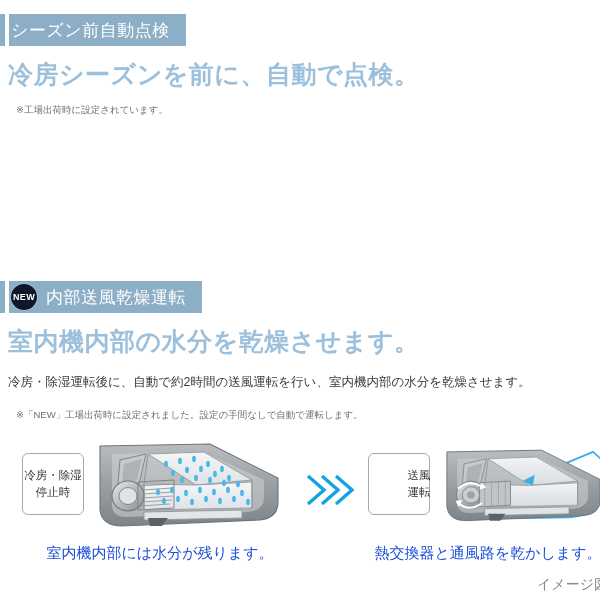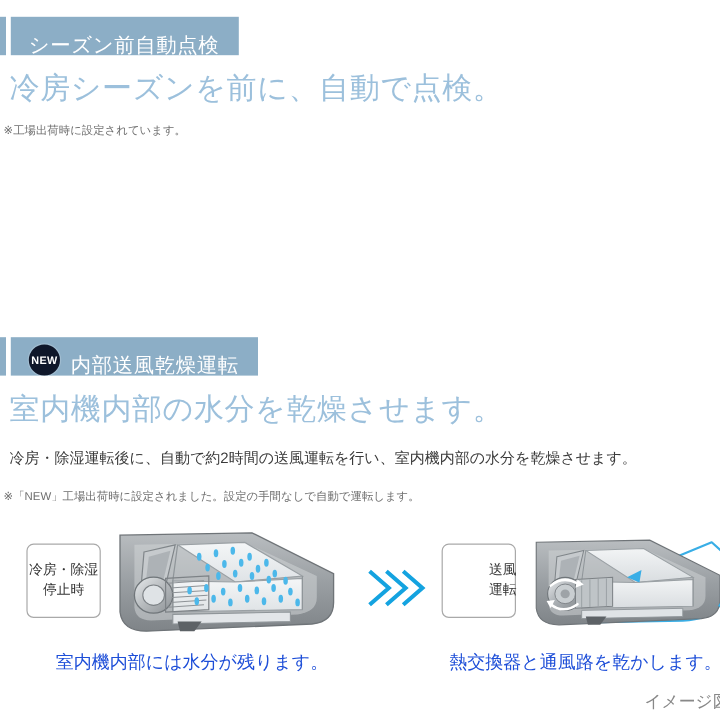--- a/index.html
+++ b/index.html
@@ -36,22 +36,22 @@
     flex: 0 0 auto;
   }
   .head-gap {
     width: 4px;
     flex: 0 0 auto;
     background: #ffffff;
   }
   .head-bar {
     background: #8caec6;
     display: flex;
-    align-items: flex-end;
-    padding: 0 16px 0 15px;
+    align-items: center;
+    padding: 0 16px 0 2px;
     flex: 0 0 auto;
     position: relative;
   }
   .head-bar-title {
     color: #ffffff;
     font-size: 17px;
     letter-spacing: 0.5px;
     line-height: 1;
     white-space: nowrap;
   }
@@ -70,40 +70,40 @@
     justify-content: center;
     margin-right: 9px;
     flex: 0 0 auto;
     box-shadow: 0 0 0 1px rgba(255,255,255,0.18);
   }
 
   
   .lede {
     color: #9cc0dc;
     font-size: 25px;
-    font-weight: normal;
+    font-weight: bold;
     line-height: 1.2;
     margin: 13px 0 0 8px;
     letter-spacing: 0.5px;
     white-space: nowrap;
   }
 
   
   .body-copy {
     font-size: 12.5px;
     line-height: 1.95;
     color: #3a3a3a;
     margin: 14px 8px 0 8px;
     text-align: justify;
   }
   .note {
     font-size: 9.5px;
     color: #6e6e6e;
     line-height: 1.6;
-    margin: 13px 0 0 3px;
+    margin: 13px 0 0 16px;
   }
 
   
   #block-season { position: absolute; top: 14px; left: 0; width: 600px; }
   #block-dry    { position: absolute; top: 281px; left: 0; width: 600px; }
 
   
   .figure-row {
     position: absolute;
     top: 440px;

